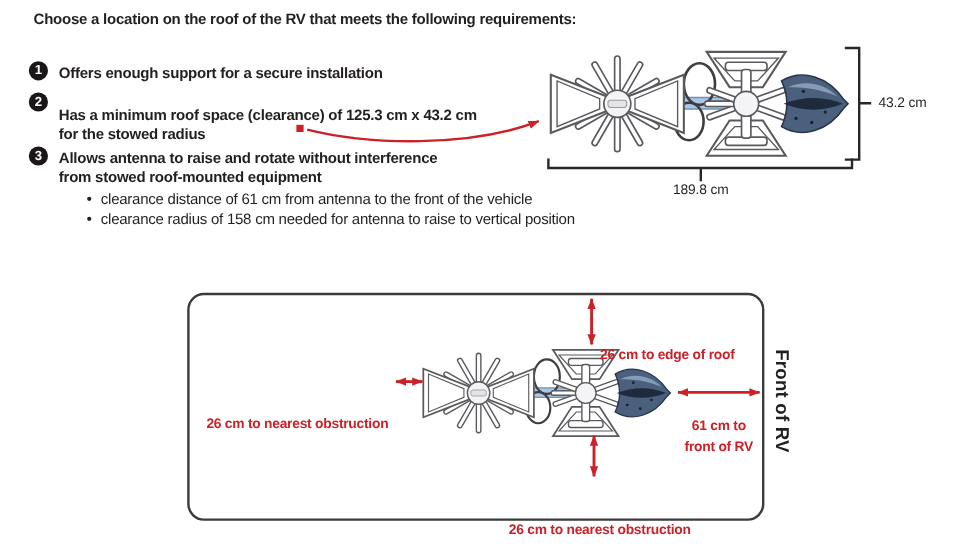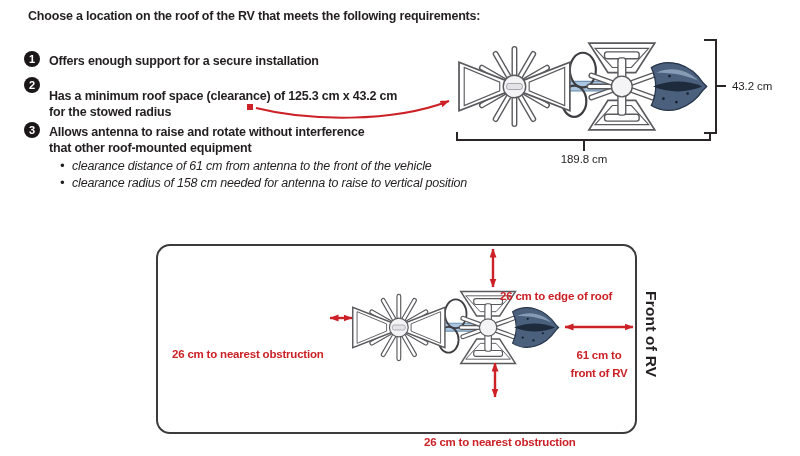--- a/index.html
+++ b/index.html
@@ -15,21 +15,21 @@
   .num-badge {
     position:absolute; width:16px; height:16px; border-radius:50%;
     background:#1b1718; color:#ffffff; font-size:11px; font-weight:bold;
     text-align:center; line-height:16px;
   }
   .req-text {
     position:absolute; font-size:12.5px; font-weight:bold; letter-spacing:-0.2px;
     line-height:16px; white-space:nowrap;
   }
   .bullets {
-    position:absolute; left:60px; top:158px; list-style:none;font-style:italic;
+    position:absolute; left:72px; top:158px; list-style:none;
   }
   .bullets li {
     font-size:12.5px; font-weight:normal; letter-spacing:-0.2px;
     line-height:16.8px; white-space:nowrap;
   }
   .bullets li::before { content:"\2022"; display:inline-block; width:12px; font-size:13px; }
   .overlay { position:absolute; left:0; top:0; pointer-events:none; }
   .dim-label {
     position:absolute; font-size:11.5px; font-weight:normal; letter-spacing:-0.1px;
     white-space:nowrap; color:#231f20;
@@ -119,21 +119,21 @@
 
   <div class="num-badge" style="left:24px; top:77px;">2</div>
   <div class="req-text" style="left:49px; top:76px;margin-top:12px;">
     <div>Has a minimum roof space (clearance) of 125.3 cm x 43.2 cm</div>
     <div>for the stowed radius</div>
   </div>
 
   <div class="num-badge" style="left:24px; top:122px;">3</div>
   <div class="req-text" style="left:49px; top:124px;">
     <div>Allows antenna to raise and rotate without interference</div>
-    <div>that other roof-mounted equipment</div>
+    <div>from stowed roof-mounted equipment</div>
   </div>
   <ul class="bullets">
     <li>clearance distance of 61 cm from antenna to the front of the vehicle</li>
     <li>clearance radius of 158 cm needed for antenna to raise to vertical position</li>
   </ul>
 
   <div class="roof-outline"></div>
 
   <svg class="ant-svg" style="left:452px; top:38px;" width="260" height="97" viewBox="0 0 300 112">
     <use href="#antenna-shape"></use>

